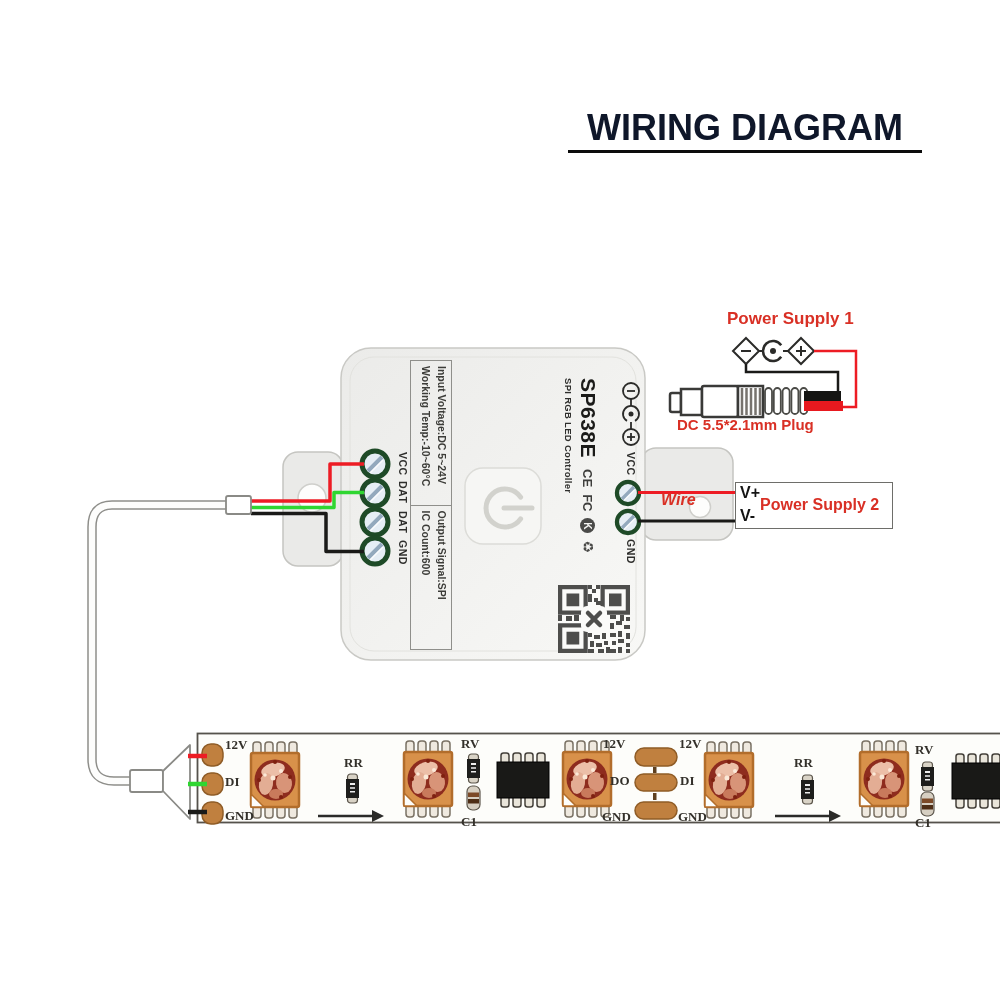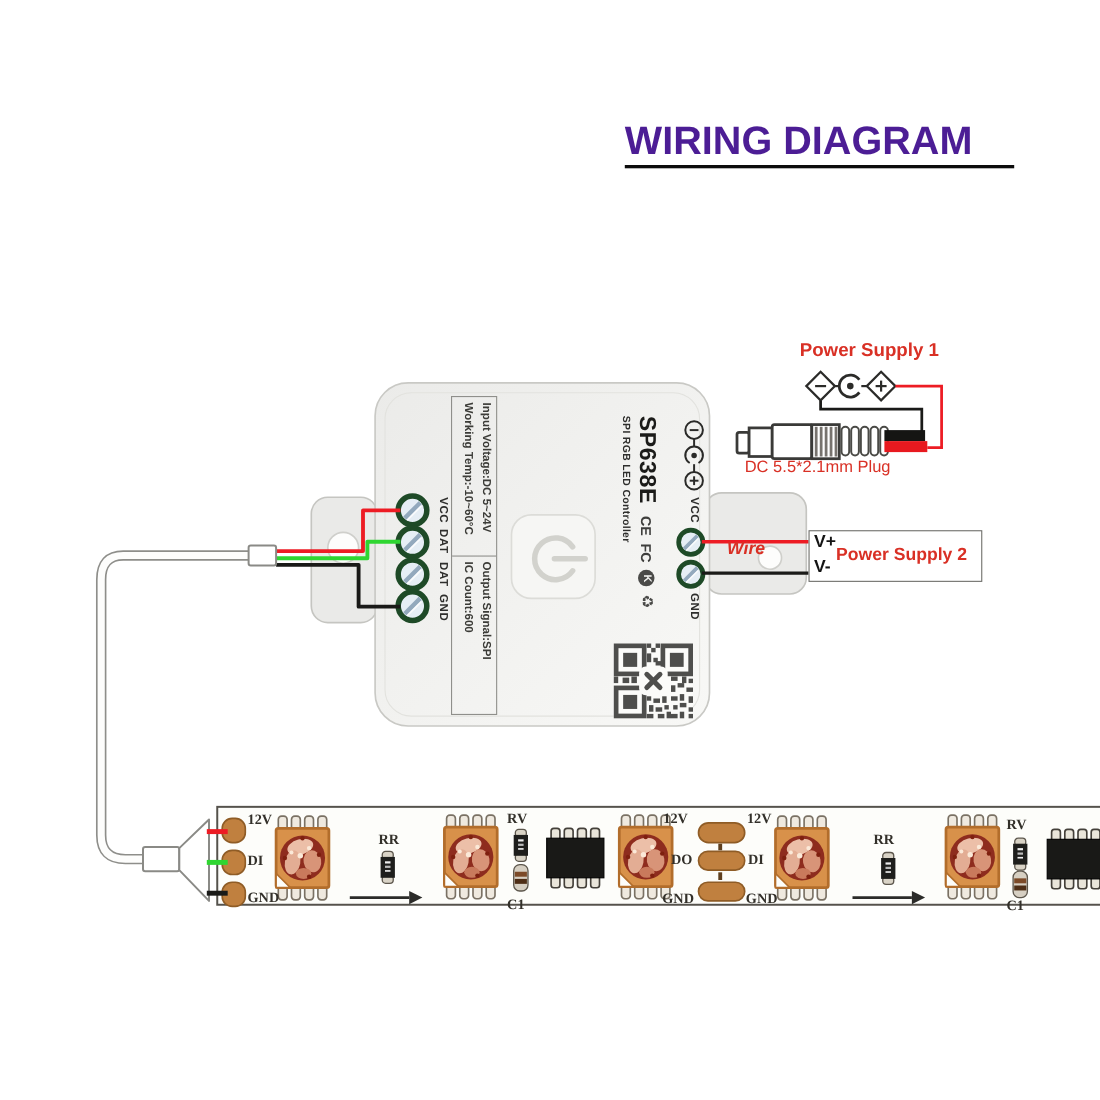--- a/index.html
+++ b/index.html
@@ -1,24 +1,24 @@
 <!DOCTYPE html>
 <html><head>
 <meta charset="utf-8">
 <style>
   html,body{margin:0;padding:0;background:#fff;}
   .stage{position:relative;width:1000px;height:1000px;background:#fff;overflow:hidden;
          font-family:"Liberation Sans",sans-serif;}
   .abs{position:absolute;}
   .rot{position:absolute;transform-origin:0 0;transform:rotate(90deg);white-space:nowrap;}
-  .title{font-size:36px;font-weight:bold;color:#4c1d95;letter-spacing:0px;width:354px;text-align:left;}
+  .title{font-size:36px;font-weight:bold;color:#0f172a;letter-spacing:0px;width:354px;text-align:center;}
   .underline{background:#0c0c0c;height:3px;width:354px;}
   .red{color:#d93025;}
   .pslabel{font-size:17px;font-weight:600;white-space:nowrap;}
-  .pluglabel{font-size:15px;font-weight:normal;white-space:nowrap;text-align:right;}
+  .pluglabel{font-size:15px;font-weight:bold;white-space:nowrap;text-align:right;}
   .vlabel{font-size:16px;font-weight:bold;color:#141414;line-height:1;}
   .ps2box{width:156px;height:45px;border:1.5px solid #6e6e6a;background:#fff;}
   .ps2title{font-size:16px;font-weight:600;white-space:nowrap;text-align:center;}
   .wirelabel{font-size:16px;font-weight:600;}
   .slabel{position:absolute;font-family:"Liberation Serif",serif;font-size:13px;font-weight:bold;color:#33302a;white-space:nowrap;}
   .caption{font-size:20px;font-weight:600;letter-spacing:0.2px;white-space:nowrap;}
   .model-line{display:flex;align-items:center;gap:9px;}
   .model{font-size:21px;font-weight:bold;color:#1b1b19;letter-spacing:0.5px;}
   .certs{display:flex;align-items:center;gap:7px;margin-left:2px;}
   .cert-txt{font-size:13px;font-weight:bold;color:#3e3e3c;}

